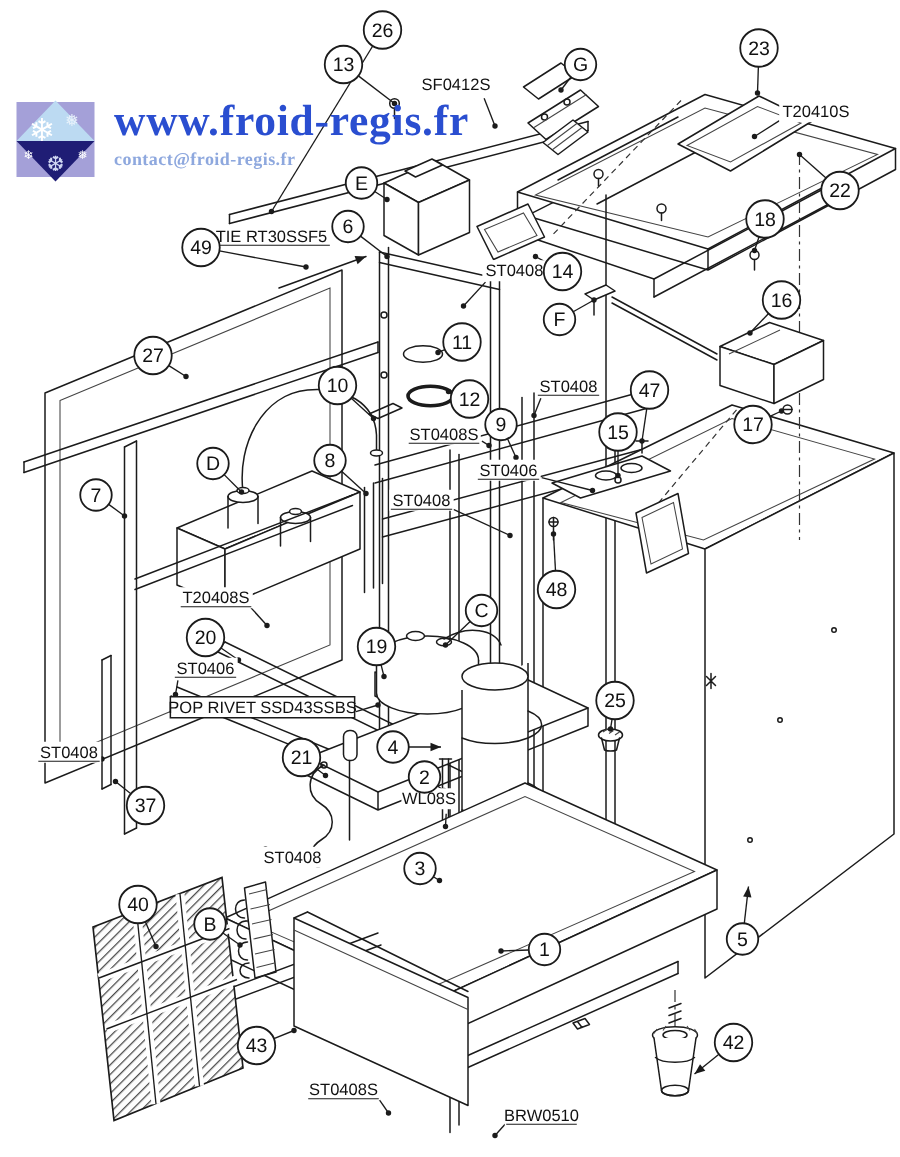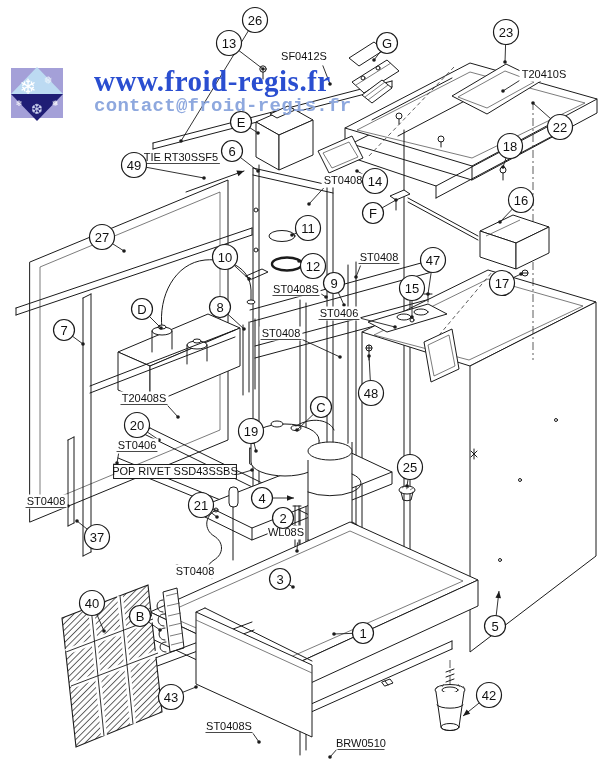--- a/index.html
+++ b/index.html
@@ -1,21 +1,21 @@
 <!DOCTYPE html>
 <html><head>
 <meta charset="utf-8">
 <style>
   html,body{margin:0;padding:0;background:#fff;width:600px;height:771px;overflow:hidden;}
   .page{position:relative;width:600px;height:771px;background:#fff;font-family:"Liberation Sans",sans-serif;}
   .logo{position:absolute;left:8px;top:64px;display:flex;align-items:flex-start;z-index:5;}
   .logo-icon{width:58px;height:58px;flex:0 0 auto;}
-  .logo-text{margin-left:28px;padding-top:2px;}
+  .logo-text{margin-left:10px;padding-top:2px;}
   .site-url{font-family:"Liberation Serif",serif;font-weight:bold;font-size:29px;line-height:30px;letter-spacing:.5px;}
-  .site-email{font-family:Liberation Mono, monospace;font-weight:bold;font-size:19px;line-height:19px;margin-top:1px;letter-spacing:.3px;}
+  .site-email{font-family:Liberation Serif, serif;font-weight:bold;font-size:12px;line-height:19px;margin-top:1px;letter-spacing:.3px;}
   svg.layer{position:absolute;left:0;top:0;}
   #art *{vector-effect:non-scaling-stroke;}
   #art .s{stroke:#1b1b1b;stroke-width:1;fill:none;stroke-linejoin:round;stroke-linecap:round;}
   #art .w{stroke:#1b1b1b;stroke-width:1;fill:#ffffff;stroke-linejoin:round;}
   #art .t{stroke:#444;stroke-width:.7;fill:none;}
   #art .b{stroke:#1b1b1b;stroke-width:2.4;fill:none;}
   #art .dash{stroke:#333;stroke-width:.8;fill:none;stroke-dasharray:4 3;}
   #art .cl{stroke:#333;stroke-width:.8;fill:none;stroke-dasharray:8 3 2 3;}
   #overlay text.co{font-family:"Liberation Sans",sans-serif;font-size:13px;fill:#111;text-anchor:middle;}
   #overlay text.lb{font-family:"Liberation Sans",sans-serif;font-size:11px;fill:#111;text-anchor:middle;}

